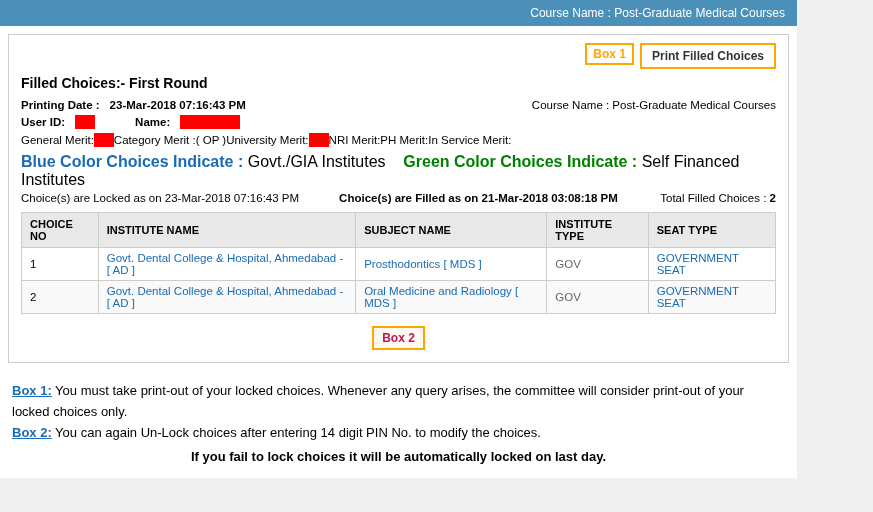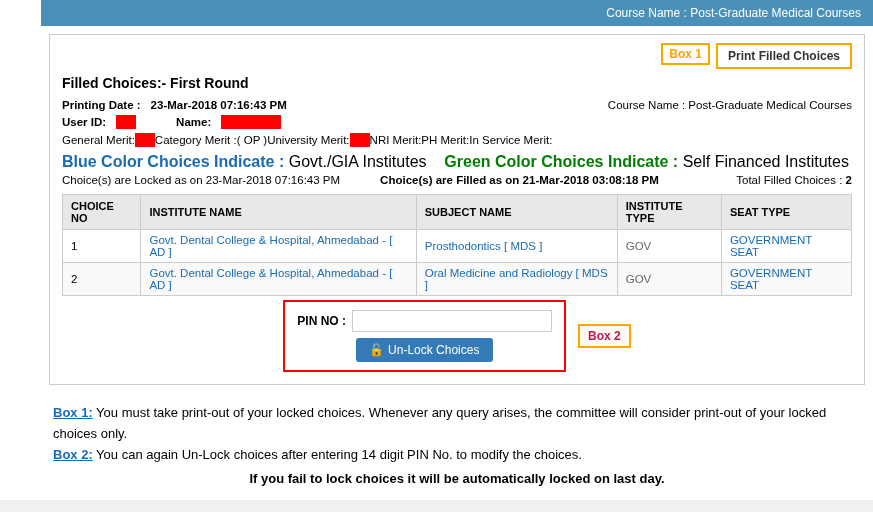--- a/index.html
+++ b/index.html
@@ -1,18 +1,18 @@
 <!DOCTYPE html>
 <html><head>
   <meta charset="utf-8">
   <style>
     * { box-sizing: border-box; margin: 0; padding: 0; }
     body { font-family: Arial, sans-serif; font-size: 12px; background: #f0f0f0; width: 873px; }
 
-    .main-container { background: #fff; width: 873px; padding-left: 41px; }
+    .main-container { background: #fff; width: 797px; }
 
     
     .top-header {
       background: #4a90b8;
       color: #fff;
       text-align: right;
       padding: 6px 12px;
       font-size: 12px;
     }
 
@@ -116,21 +116,21 @@
       align-items: flex-end;
     }
 
     .total-right { margin-left: auto; }
 
     
     .choices-table {
       width: 100%;
       border-collapse: collapse;
       font-size: 11.5px;
-      margin-bottom: 4px;
+      margin-bottom: 12px;
     }
 
     .choices-table th {
       background: #e8e8e8;
       border: 1px solid #ccc;
       padding: 5px 8px;
       text-align: left;
       font-weight: bold;
       font-size: 11px;
       text-transform: uppercase;
@@ -302,27 +302,20 @@
             <td>2</td>
             <td><a class="link-blue" href="#">Govt. Dental College &amp; Hospital, Ahmedabad - [ AD ]</a></td>
             <td><a class="link-blue" href="#">Oral Medicine and Radiology [ MDS ]</a></td>
             <td class="gov-text">GOV</td>
             <td class="seat-type">GOVERNMENT SEAT</td>
           </tr>
         </tbody>
     </table>
 
     <div class="pin-area">
-      <div class="pin-box">
-        <div class="pin-row">
-          <span class="pin-label">PIN NO :</span>
-          <input class="pin-input" type="text" style="">
-        </div>
-        <button class="unlock-btn">🔓 Un-Lock Choices</button>
-      </div>
       <span class="box2-label">Box 2</span>
     </div>
 
   </div>
 
   <div class="notes-section">
     <div>
       <span class="box-label-inline box1-color">Box 1:</span><span> You must take print-out of your locked choices. Whenever any query arises, the committee will consider print-out of your locked choices only.</span>
     </div>
     <div>

